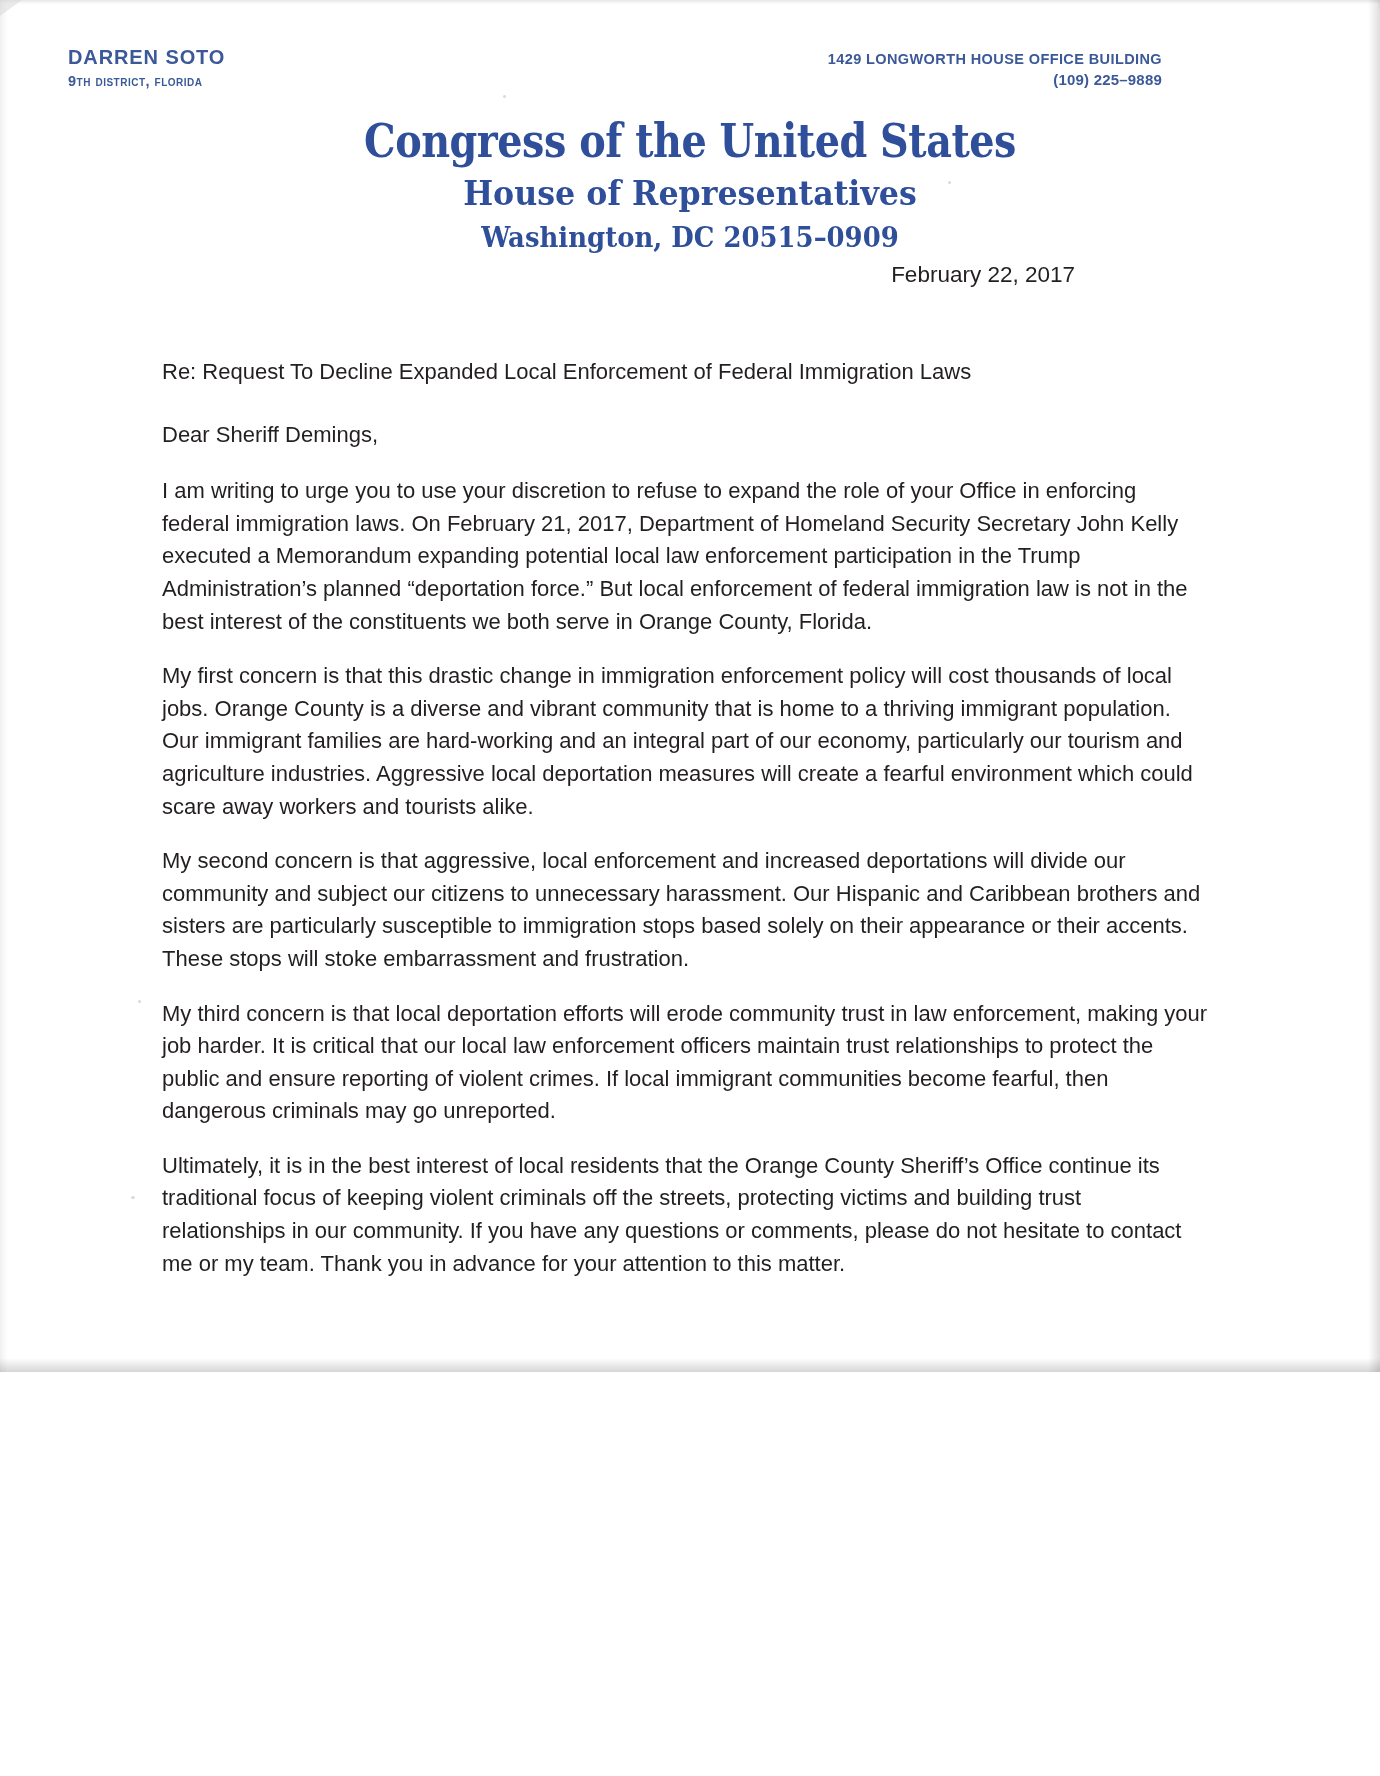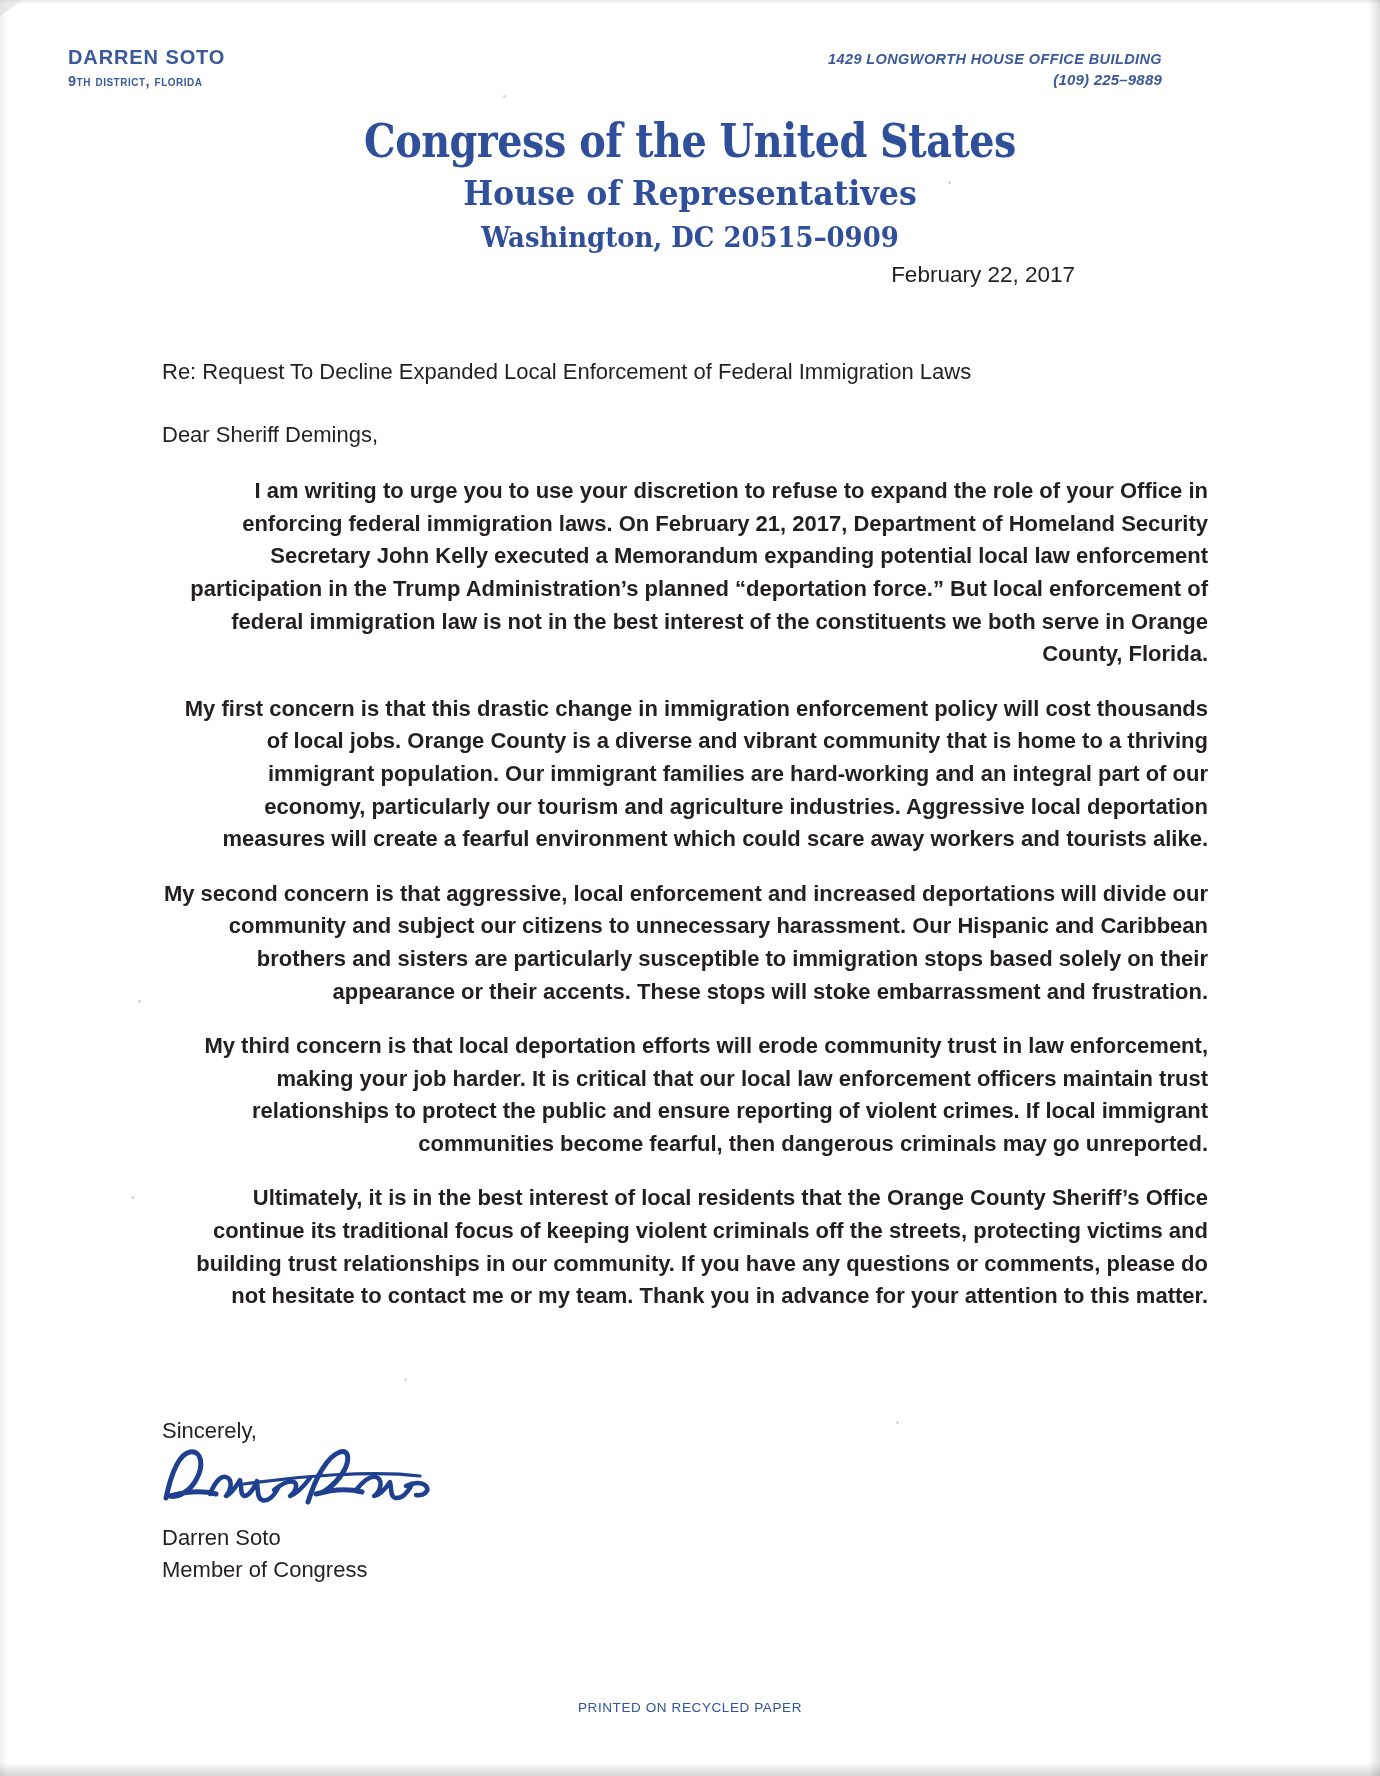--- a/index.html
+++ b/index.html
@@ -4,21 +4,21 @@
 <style>
   html, body {
     margin: 0;
     padding: 0;
     background: #ffffff;
   }
 
   #page {
     position: relative;
     width: 1380px;
-    height: 1776px;
+    height: 1372px;
     background: #ffffff;
     overflow: hidden;
     font-family: "Liberation Sans", sans-serif;
     color: #231f20;
     
     background-image:
       linear-gradient(90deg, rgba(0,0,0,0.012) 0 1px, rgba(0,0,0,0) 1px 7px);
   }
 
   
@@ -59,21 +59,20 @@
     position: absolute;
     left: 68px;
     top: 0;
     text-align: left;
   }
   .lh-right {
     position: absolute;
     right: 218px;
     top: 4px;
     text-align: right;
-    font-style: italic;
   }
   .member-name {
     color: #3b5998;
     font-size: 20px;
     font-weight: 700;
     letter-spacing: 0.9px;
     line-height: 1.15;
     white-space: nowrap;
   }
   .member-district {
@@ -162,22 +161,21 @@
   }
   .recipient-line { white-space: pre; }
   .recipient-block { margin-bottom: 60px; }
   .subject-line {
     font-weight: 400;
     margin-bottom: 30px;
   }
   .salutation { margin-bottom: 24px; }
   .para {
     margin: 0 0 22px 0;
-    text-align: right;
-    font-weight: bold;
+    text-align: left;
   }
 
   
   .sign-off {
     position: absolute;
     top: 1415px;
     left: 162px;
     font-size: 22px;
     color: #231f20;
     line-height: 32px;

